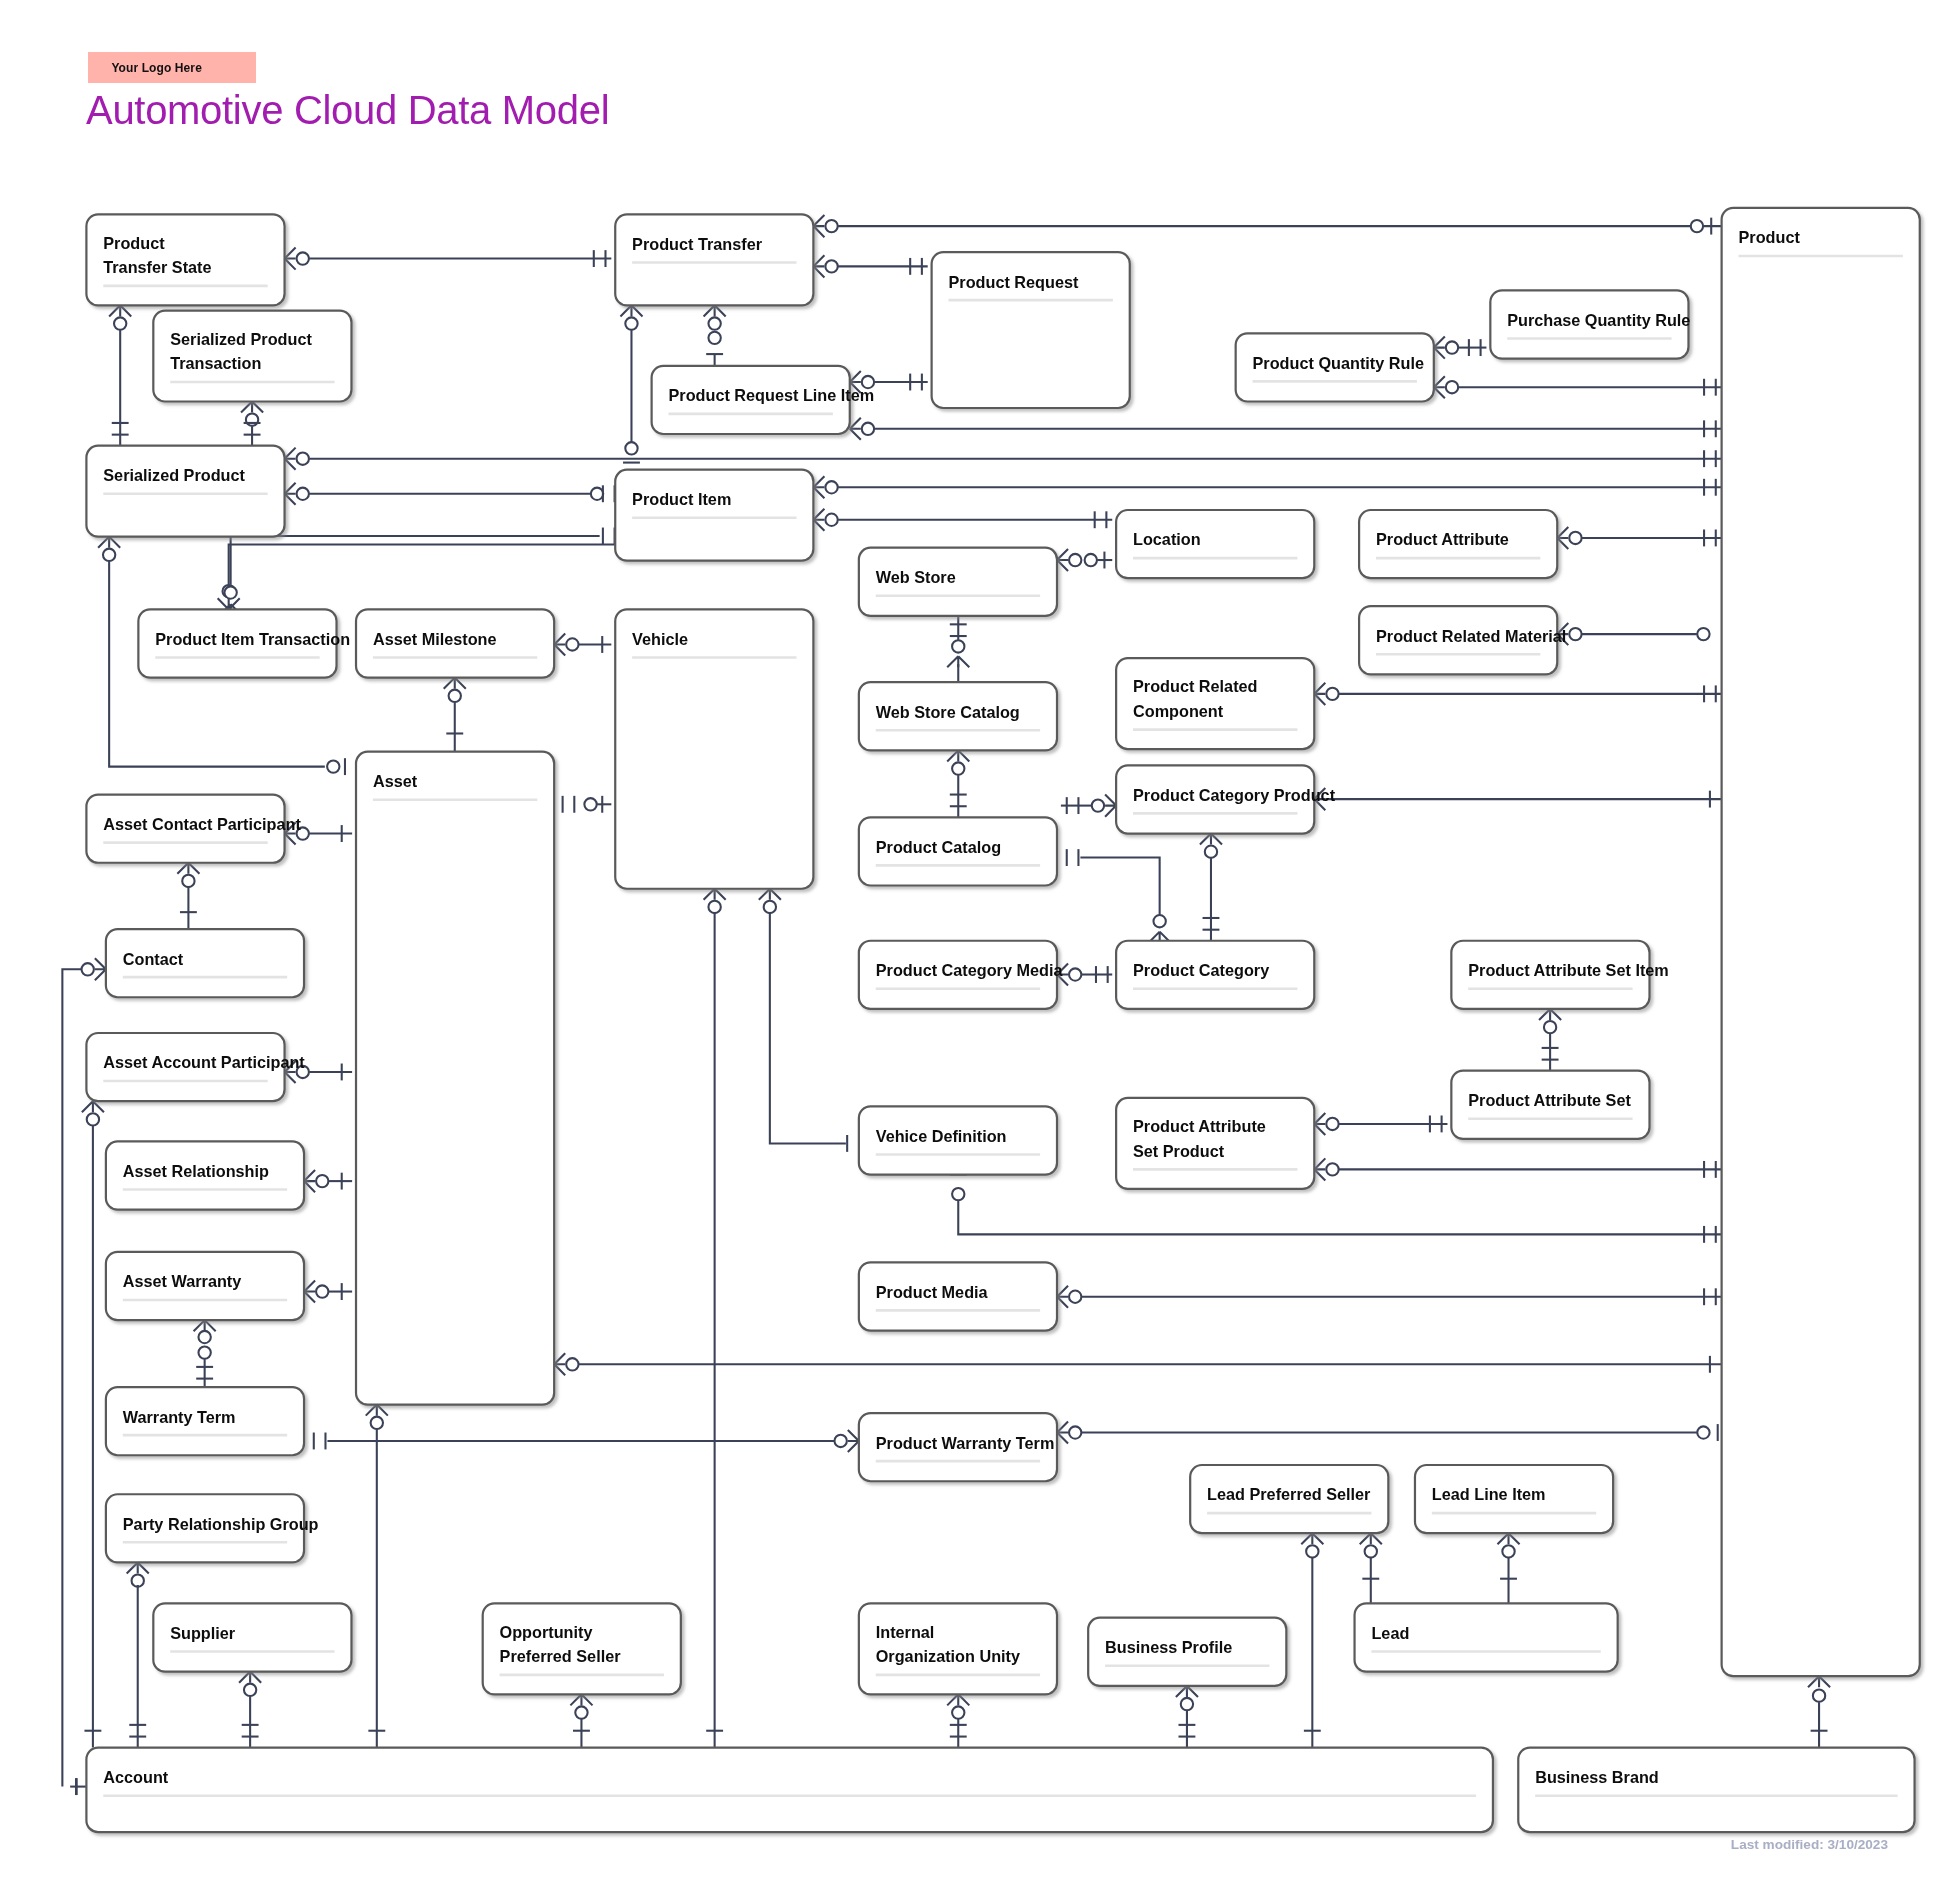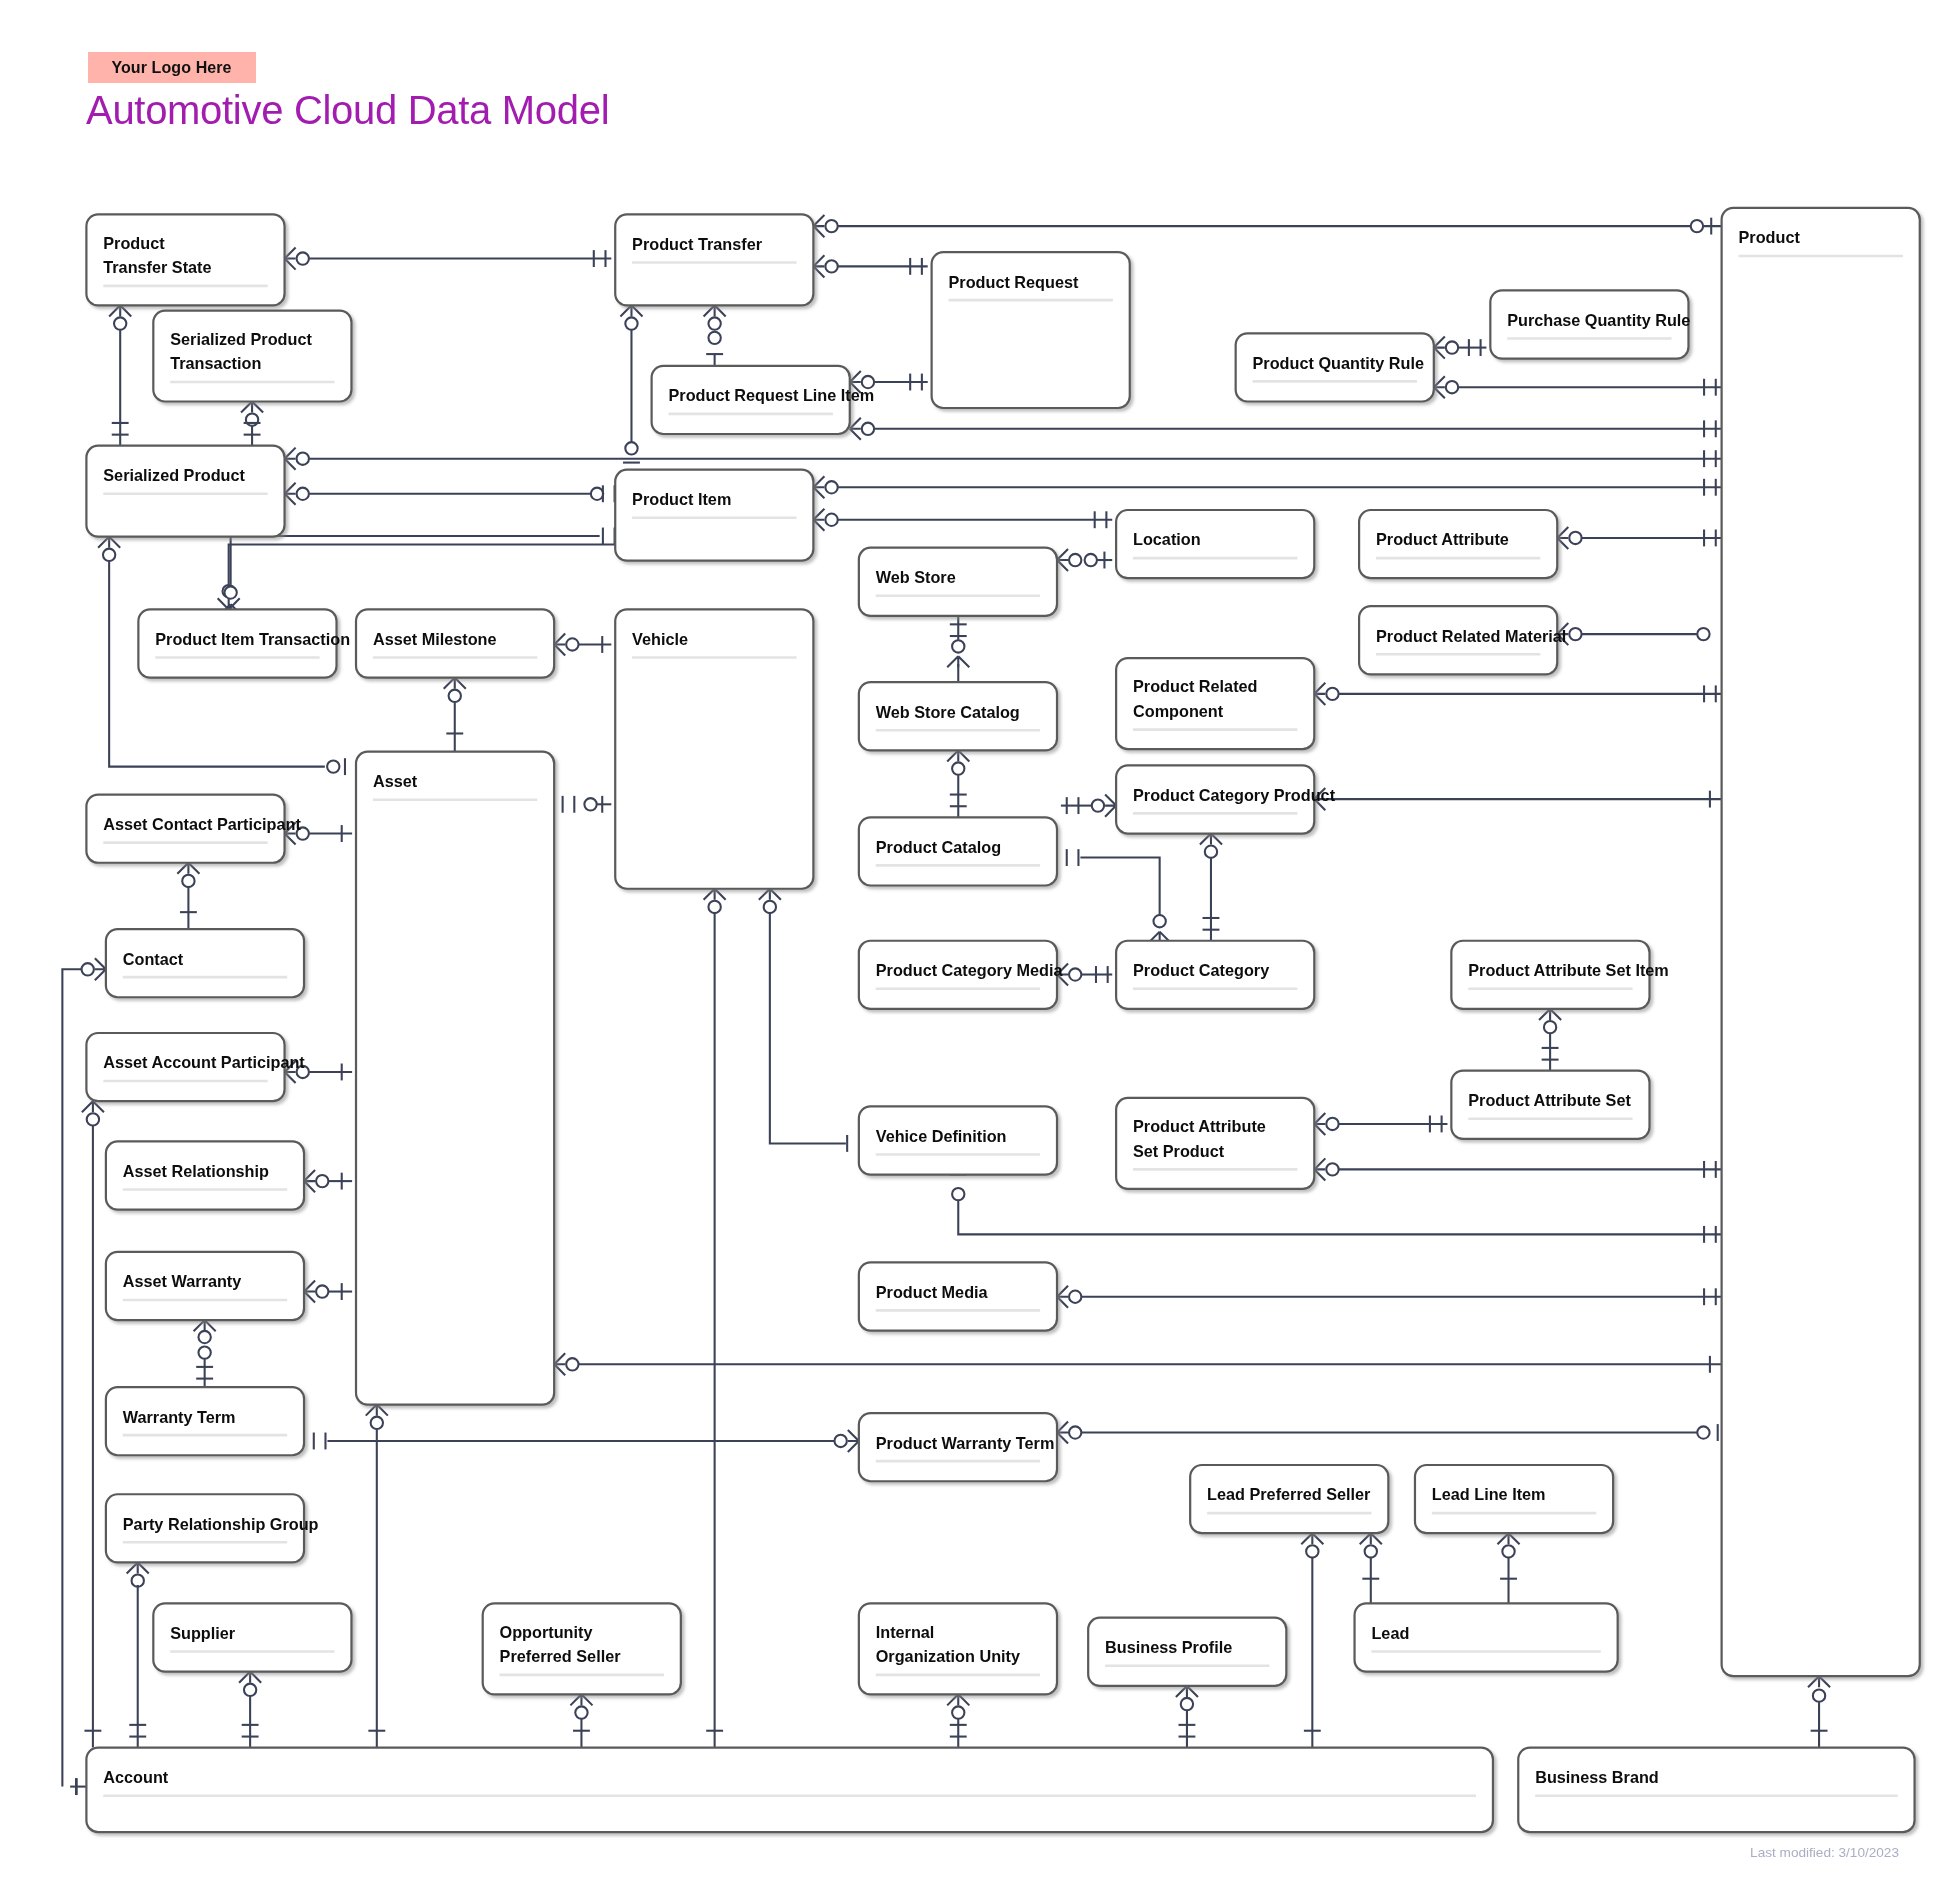--- a/index.html
+++ b/index.html
@@ -6,30 +6,30 @@
   body{
     width:1936px;height:1899px;position:relative;overflow:hidden;
     font-family:"Liberation Sans", sans-serif;
     -webkit-font-smoothing:antialiased;
   }
   #logo-badge{
     position:absolute;left:88px;top:52px;width:168px;height:31px;
     background:#ffb3ab;display:flex;align-items:center;
   }
   #logo-badge span{
-    font-size:16px;font-weight:700;color:#111;padding-left:23.4px;letter-spacing:0.1px;
+    font-size:12px;font-weight:700;color:#111;padding-left:23.4px;letter-spacing:0.1px;
   }
   #page-title{
     position:absolute;left:86px;top:88px;
     font-size:40px;font-weight:400;color:#a21caf;letter-spacing:-0.3px;
     white-space:nowrap;
   }
   #last-modified{
-    position:absolute;right:37px;top:1837px;
-    font-size:13.6px;color:#a9aec4;font-weight:400;white-space:nowrap;margin-top:8px;
+    position:absolute;right:48px;top:1837px;
+    font-size:13.6px;color:#a9aec4;font-weight:700;white-space:nowrap;
   }
   #canvas{position:absolute;left:0;top:0;width:1936px;height:1899px;}
   .ent-label{
     font-family:"Liberation Sans", sans-serif;
     font-size:25px;font-weight:700;fill:#0d0d0d;
     dominant-baseline:middle;
   }
 </style>
 </head>
 <body>

